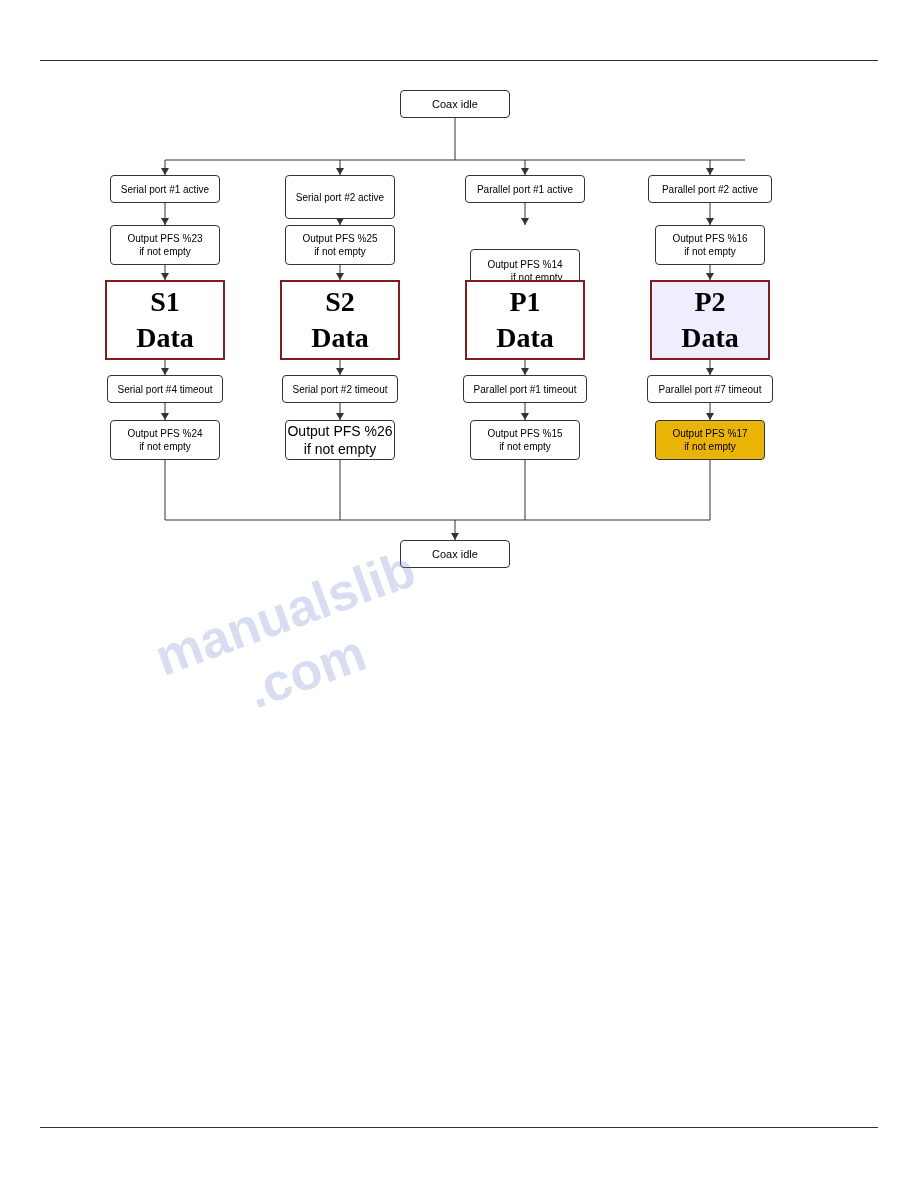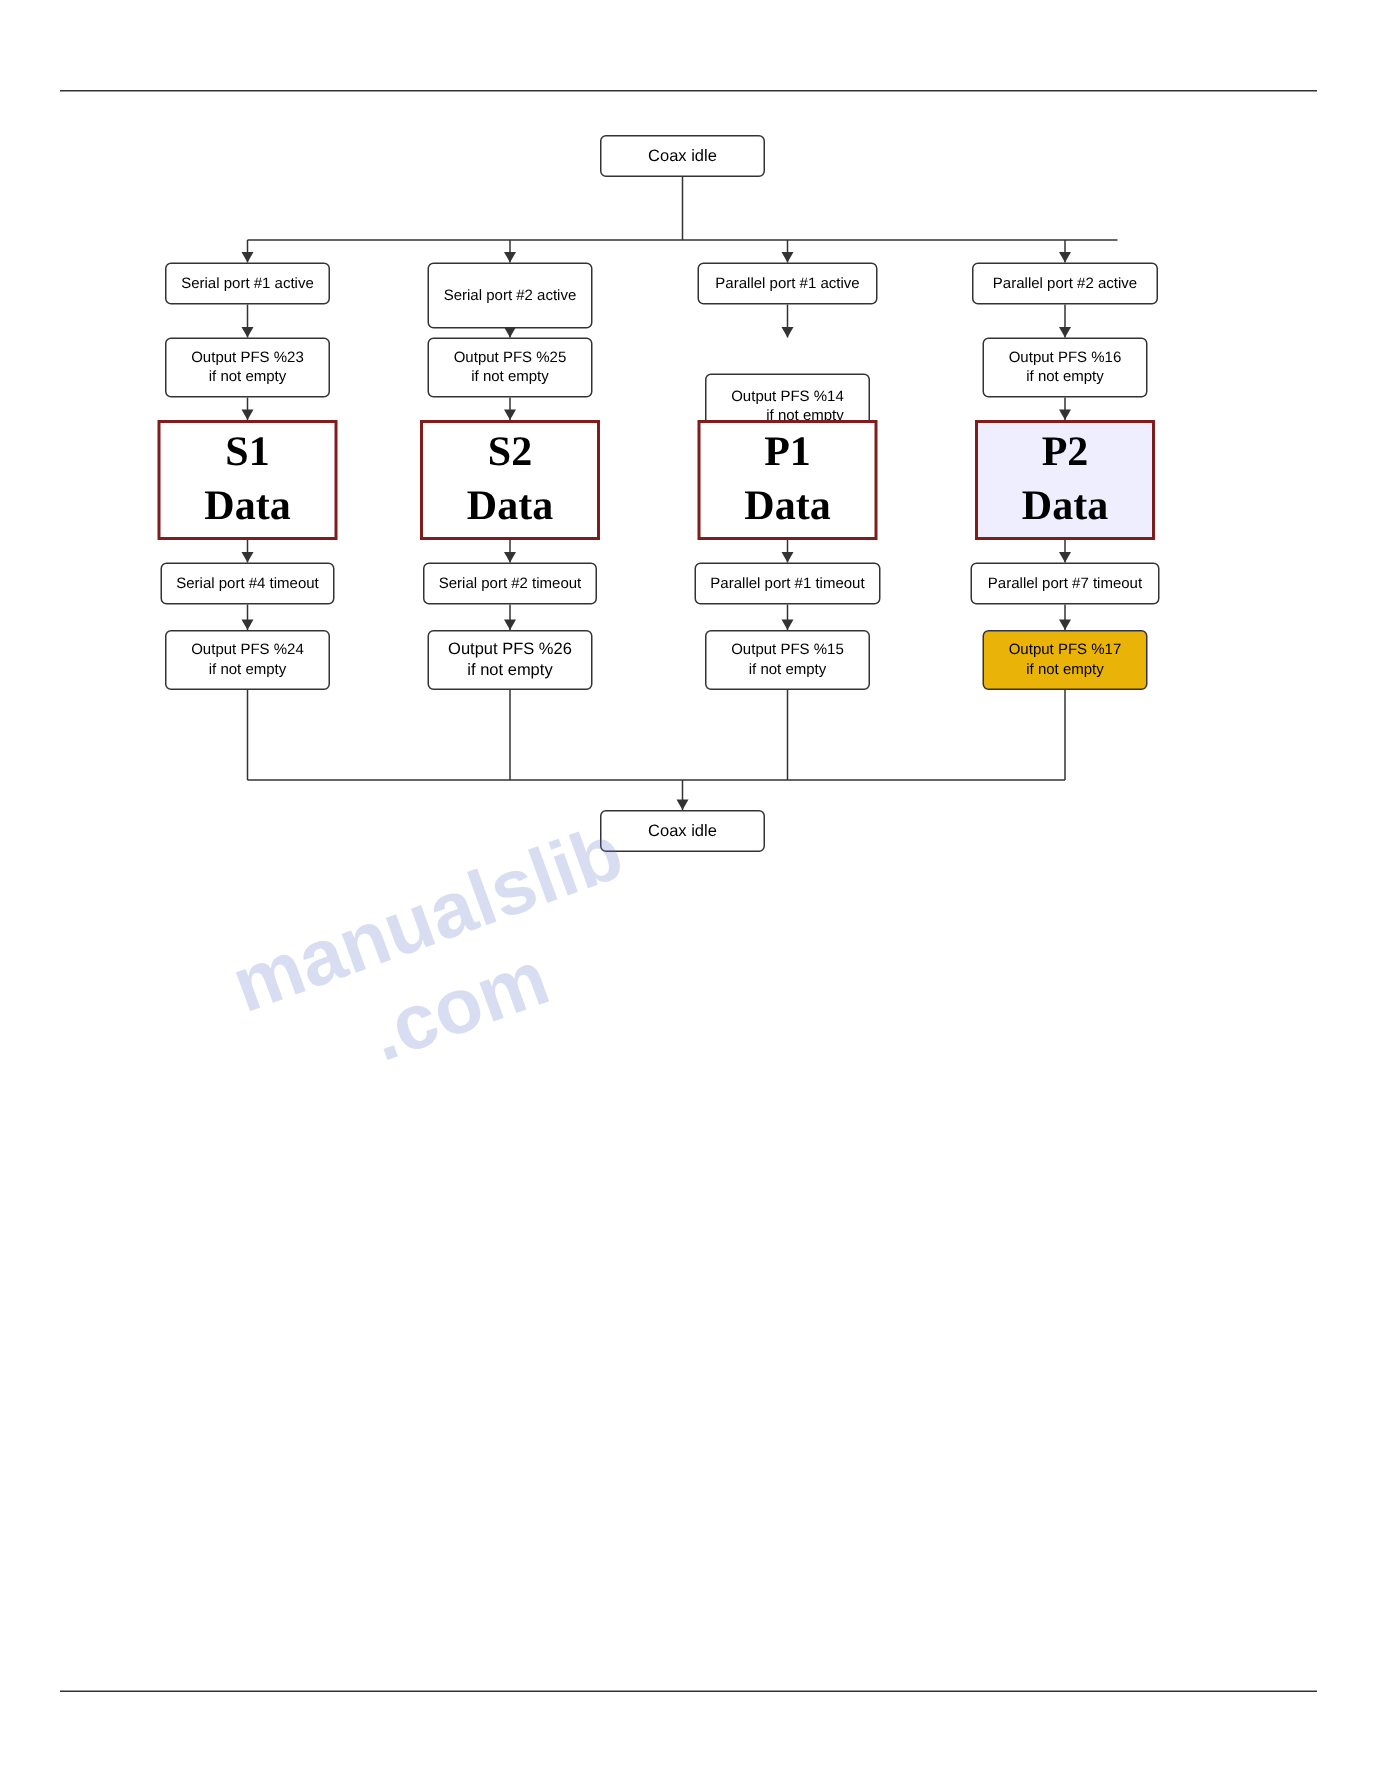--- a/index.html
+++ b/index.html
@@ -202,21 +202,21 @@
     </div>
     <div class="box box-rounded" style="left:235px; top:145px; width:110px; height:40px; font-size:10px; text-align:center; line-height:1.3;">
       <span>Output PFS %25<br>if not empty</span>
     </div>
     <div class="box box-data" style="left:230px; top:200px; width:120px; height:80px; font-size:28px; font-weight:bold;">
       <span>S2<br>Data</span>
     </div>
     <div class="box box-rounded" style="left:232px; top:295px; width:116px; height:28px; font-size:10px; text-align:center;">
       <span>Serial port #2 timeout</span>
     </div>
-    <div class="box box-rounded" style="left:235px; top:340px; width:110px; height:40px; font-size:11px; text-align:center; line-height:1.3;">
+    <div class="box box-rounded" style="left:235px; top:340px; width:110px; height:40px; font-size:14px; text-align:center; line-height:1.3;">
       <span>Output PFS %26<br>if not empty</span>
     </div>
 
     <div class="box box-rounded" style="left:415px; top:95px; width:120px; height:28px; font-size:10px; text-align:center;">
       <span>Parallel port #1 active</span>
     </div>
     <div class="box box-rounded" style="left:420px; top:145px; width:110px; height:44px; font-size:10px; text-align:right; line-height:1.3;margin-top:24px;">
       <span>Output PFS %14<br>if not empty</span>
     </div>
     <div class="box box-data" style="left:415px; top:200px; width:120px; height:80px; font-size:28px; font-weight:bold;">

